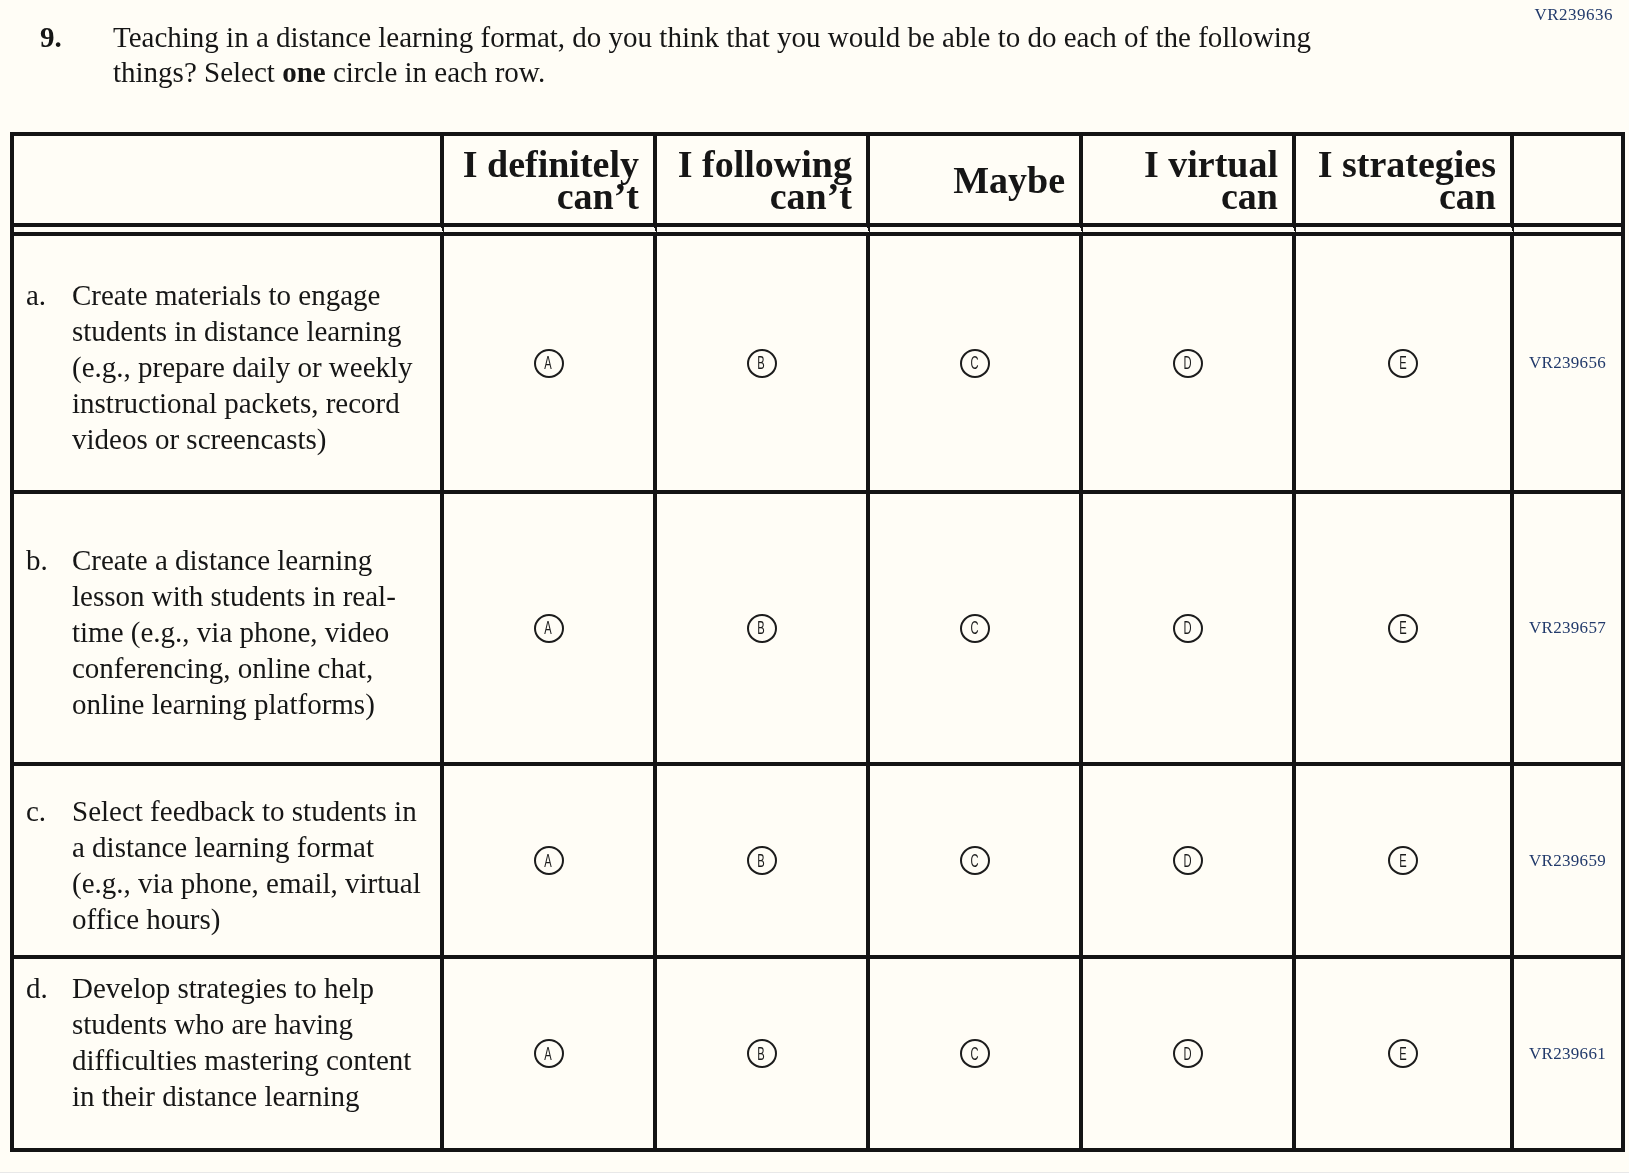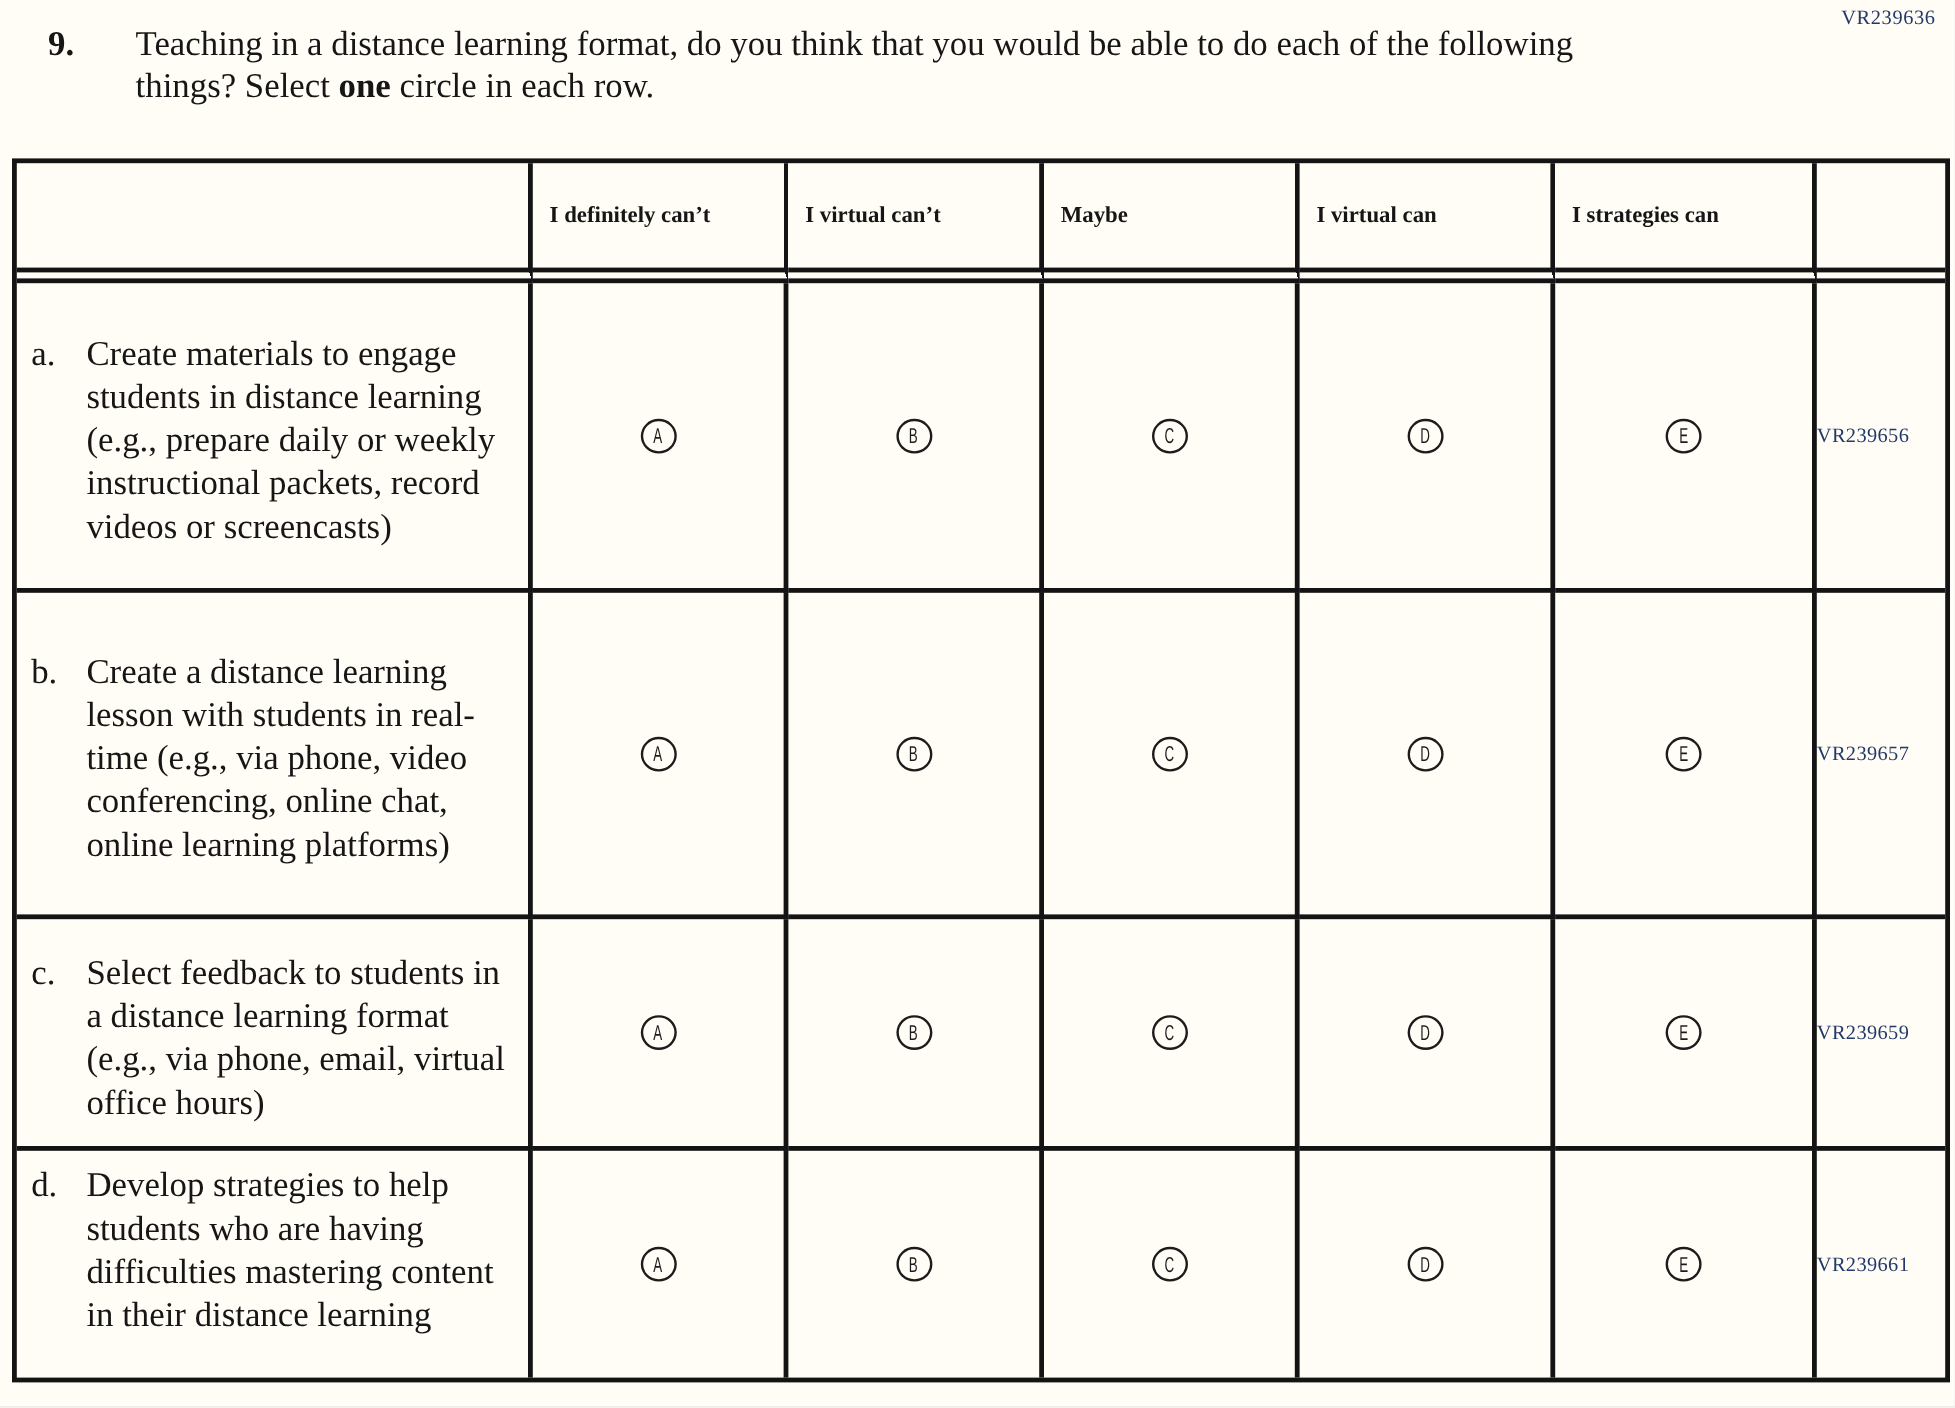--- a/index.html
+++ b/index.html
@@ -52,24 +52,24 @@
     border-bottom: 4px solid #141414;
     vertical-align: middle;
     padding: 0;
   }
   table.grid th:last-child, table.grid td:last-child { border-right: none; }
   table.grid tr.row-d td { border-bottom: none; }
 
   tr.header-row th {
     height: 100px;
     border-bottom: 13px double #141414;
-    font-size: 19px;
+    font-size: 38px;
     line-height: 32px;
     font-weight: bold;
-    text-align: left;
+    text-align: right;
     padding: 4px 14px;
   }
   tr.row-a td { height: 258px; }
   tr.row-b td { height: 272px; }
   tr.row-c td { height: 193px; }
   tr.row-d td { height: 189px; }
 
   td.label-cell { vertical-align: top; }
   .label-inner {
     display: flex;
@@ -96,20 +96,21 @@
   }
   .bubble-letter {
     display: inline-block;
     font-family: "Liberation Sans", sans-serif;
     font-size: 18px;
     line-height: 1;
     transform: scaleX(0.62);
     color: #1c1c1c;
   }
   td.code-cell {
+    text-align: center;
     font-size: 17px;
     letter-spacing: 0.3px;
     margin-left: 33px;
   }
   .navy { color: #223a6b; }
 </style>
 </head>
 <body>
 
 <div class="page">
@@ -128,21 +129,21 @@
       <col style="width:213px">
       <col style="width:213px">
       <col style="width:213px">
       <col style="width:218px">
       <col style="width:107px">
     </colgroup>
     <tbody>
       <tr class="header-row">
         <th></th>
         <th>I definitely can’t</th>
-        <th>I virtual can’t</th>
+        <th>I following can’t</th>
         <th>Maybe</th>
         <th>I virtual can</th>
         <th>I strategies can</th>
         <th></th>
       </tr>
 
       <tr class="row-a">
         <td class="label-cell">
           <div class="label-inner">
             <span class="row-letter">a.</span>

